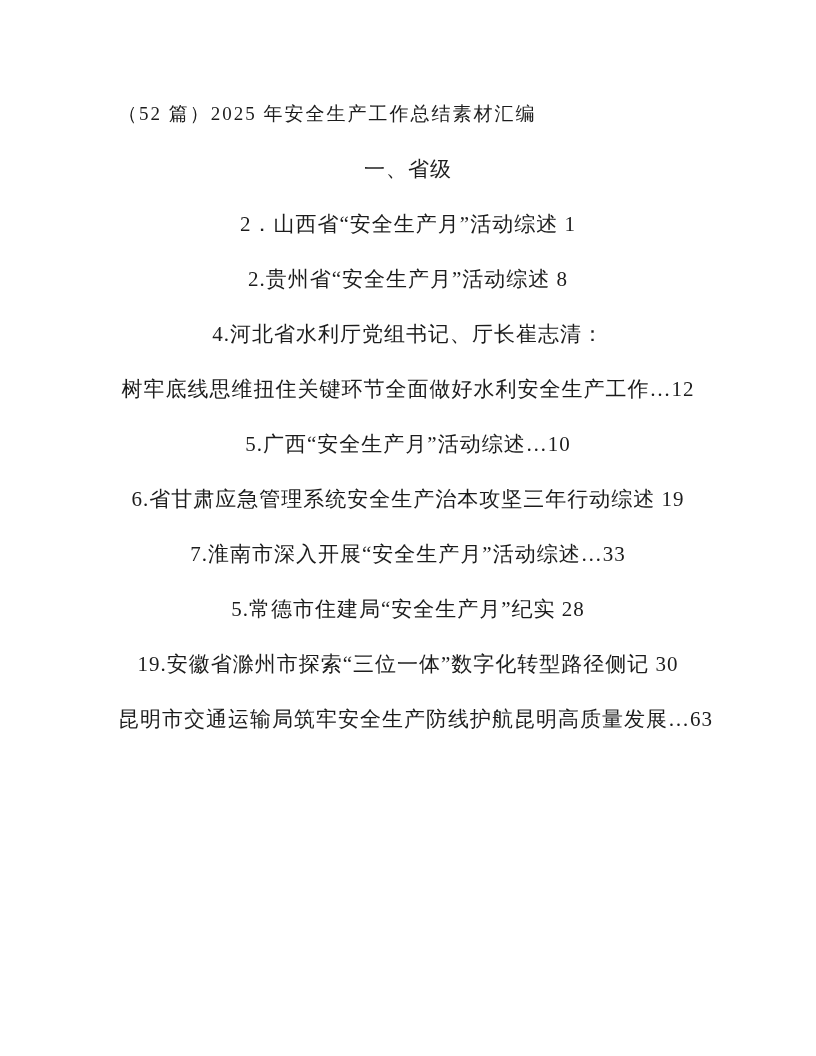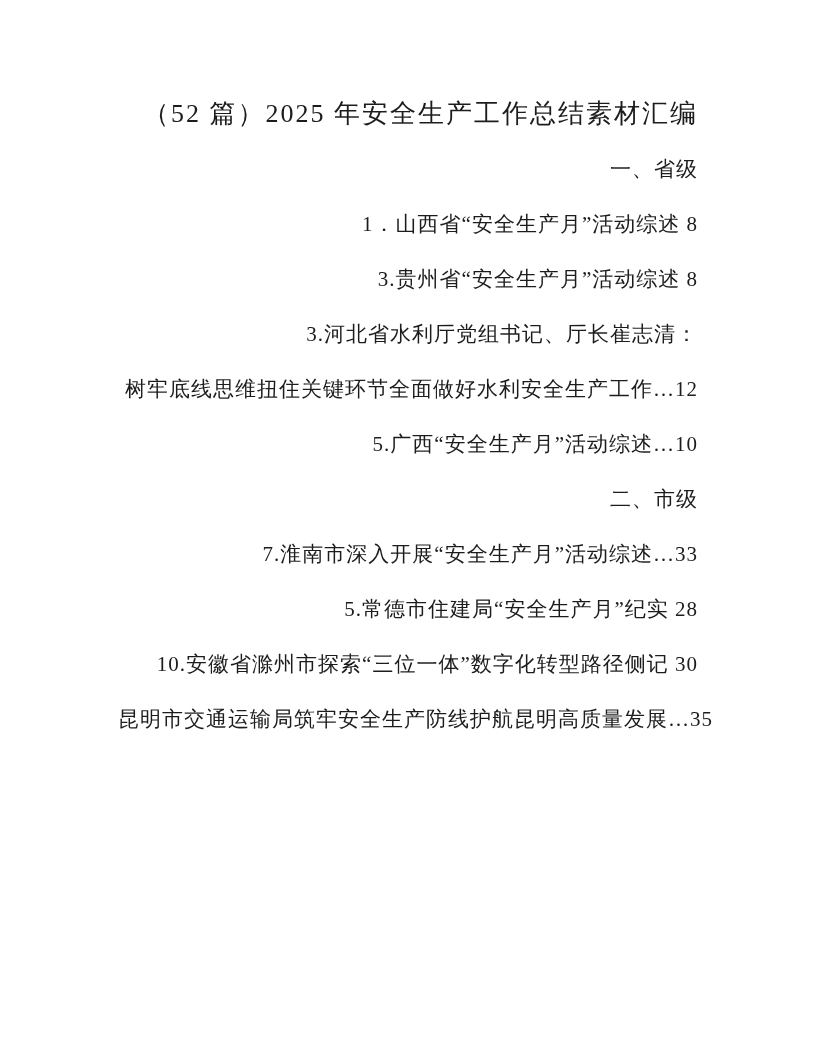--- a/index.html
+++ b/index.html
@@ -13,61 +13,61 @@
     height: 1056px;
     margin: 0 auto;
     background: #ffffff;
     box-sizing: border-box;
     padding: 86px 118px 0 118px;
     font-family: "Liberation Serif", "DejaVu Serif", serif;
     color: #1c1c1c;
     overflow: hidden;
   }
   .doc-title {
-    font-size: 26px;
+    font-size: 19px;
     line-height: 56px;
-    text-align: right;
+    text-align: left;
     letter-spacing: 2px;
     font-weight: 400;
     white-space: nowrap;
   }
   .line {
     font-size: 21px;
     line-height: 55px;
     letter-spacing: 1px;
     white-space: nowrap;
-    text-align: right;
+    text-align: center;
   }
 </style>
 </head>
 <body>
 
 <div class="page">
 
   <div class="doc-title">（52 篇）2025 年安全生产工作总结素材汇编</div>
 
   <div class="line">一、省级</div>
 
-  <div class="line">1．山西省“安全生产月”活动综述 8</div>
+  <div class="line">2．山西省“安全生产月”活动综述 1</div>
 
 
-  <div class="line">3.贵州省“安全生产月”活动综述 8</div>
+  <div class="line">2.贵州省“安全生产月”活动综述 8</div>
 
-  <div class="line">3.河北省水利厅党组书记、厅长崔志清：</div>
+  <div class="line">4.河北省水利厅党组书记、厅长崔志清：</div>
 
   <div class="line">树牢底线思维扭住关键环节全面做好水利安全生产工作…12</div>
 
   <div class="line">5.广西“安全生产月”活动综述…10</div>
 
+  <div class="line">6.省甘肃应急管理系统安全生产治本攻坚三年行动综述 19</div>
 
-  <div class="line">二、市级</div>
 
   <div class="line">7.淮南市深入开展“安全生产月”活动综述…33</div>
 
 
   <div class="line">5.常德市住建局“安全生产月”纪实 28</div>
 
-  <div class="line">10.安徽省滁州市探索“三位一体”数字化转型路径侧记 30</div>
+  <div class="line">19.安徽省滁州市探索“三位一体”数字化转型路径侧记 30</div>
 
 
-  <div class="line">昆明市交通运输局筑牢安全生产防线护航昆明高质量发展…35</div>
+  <div class="line">昆明市交通运输局筑牢安全生产防线护航昆明高质量发展…63</div>
 
 </div>
 
 </body></html>

